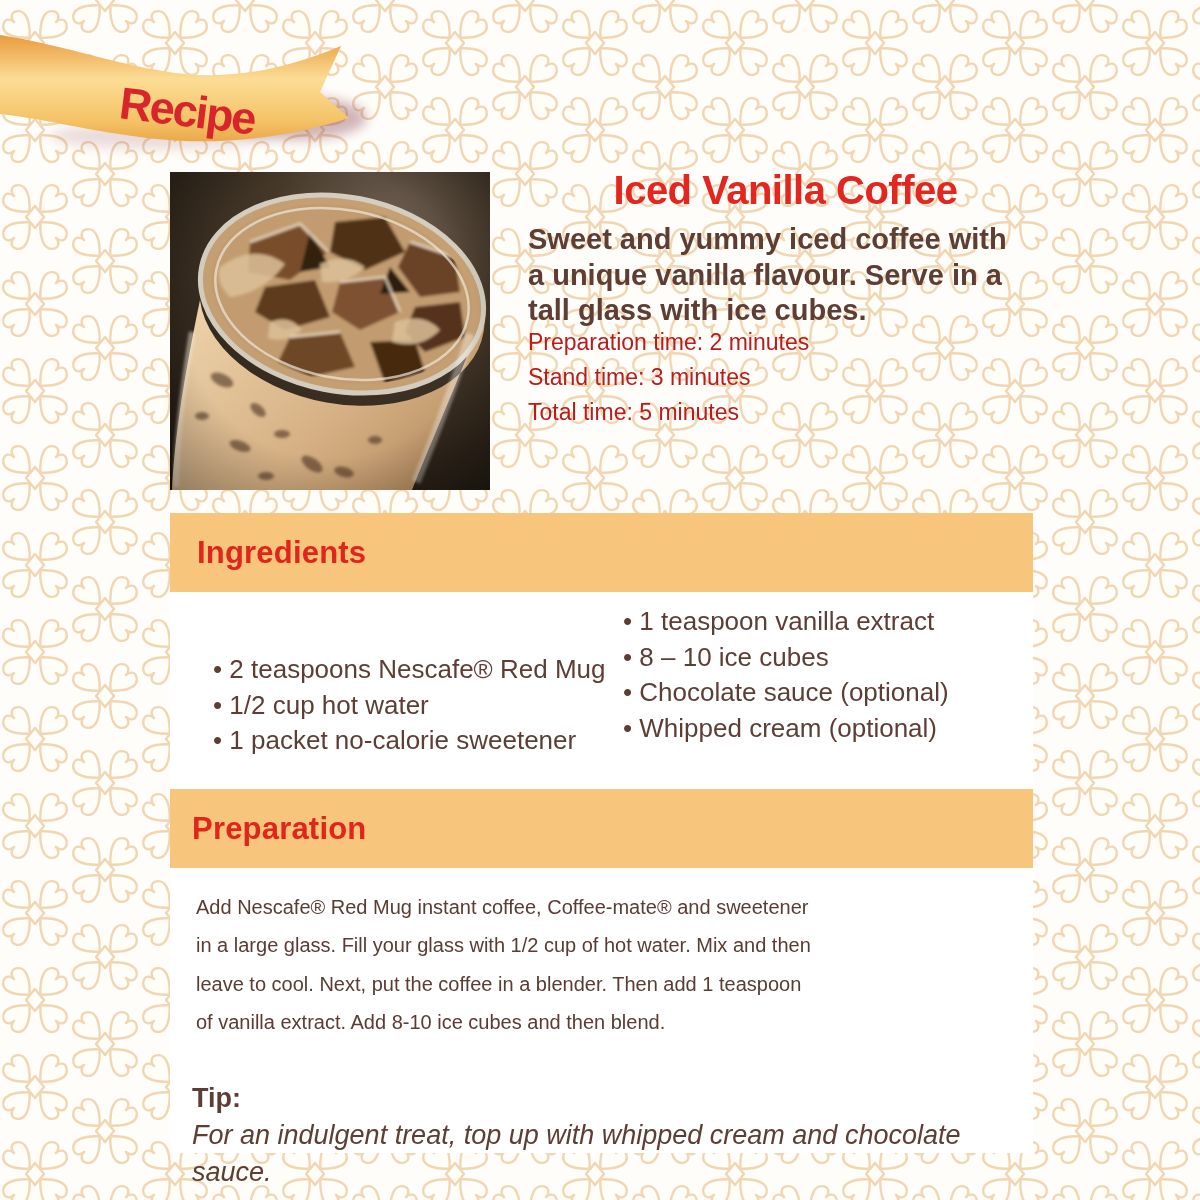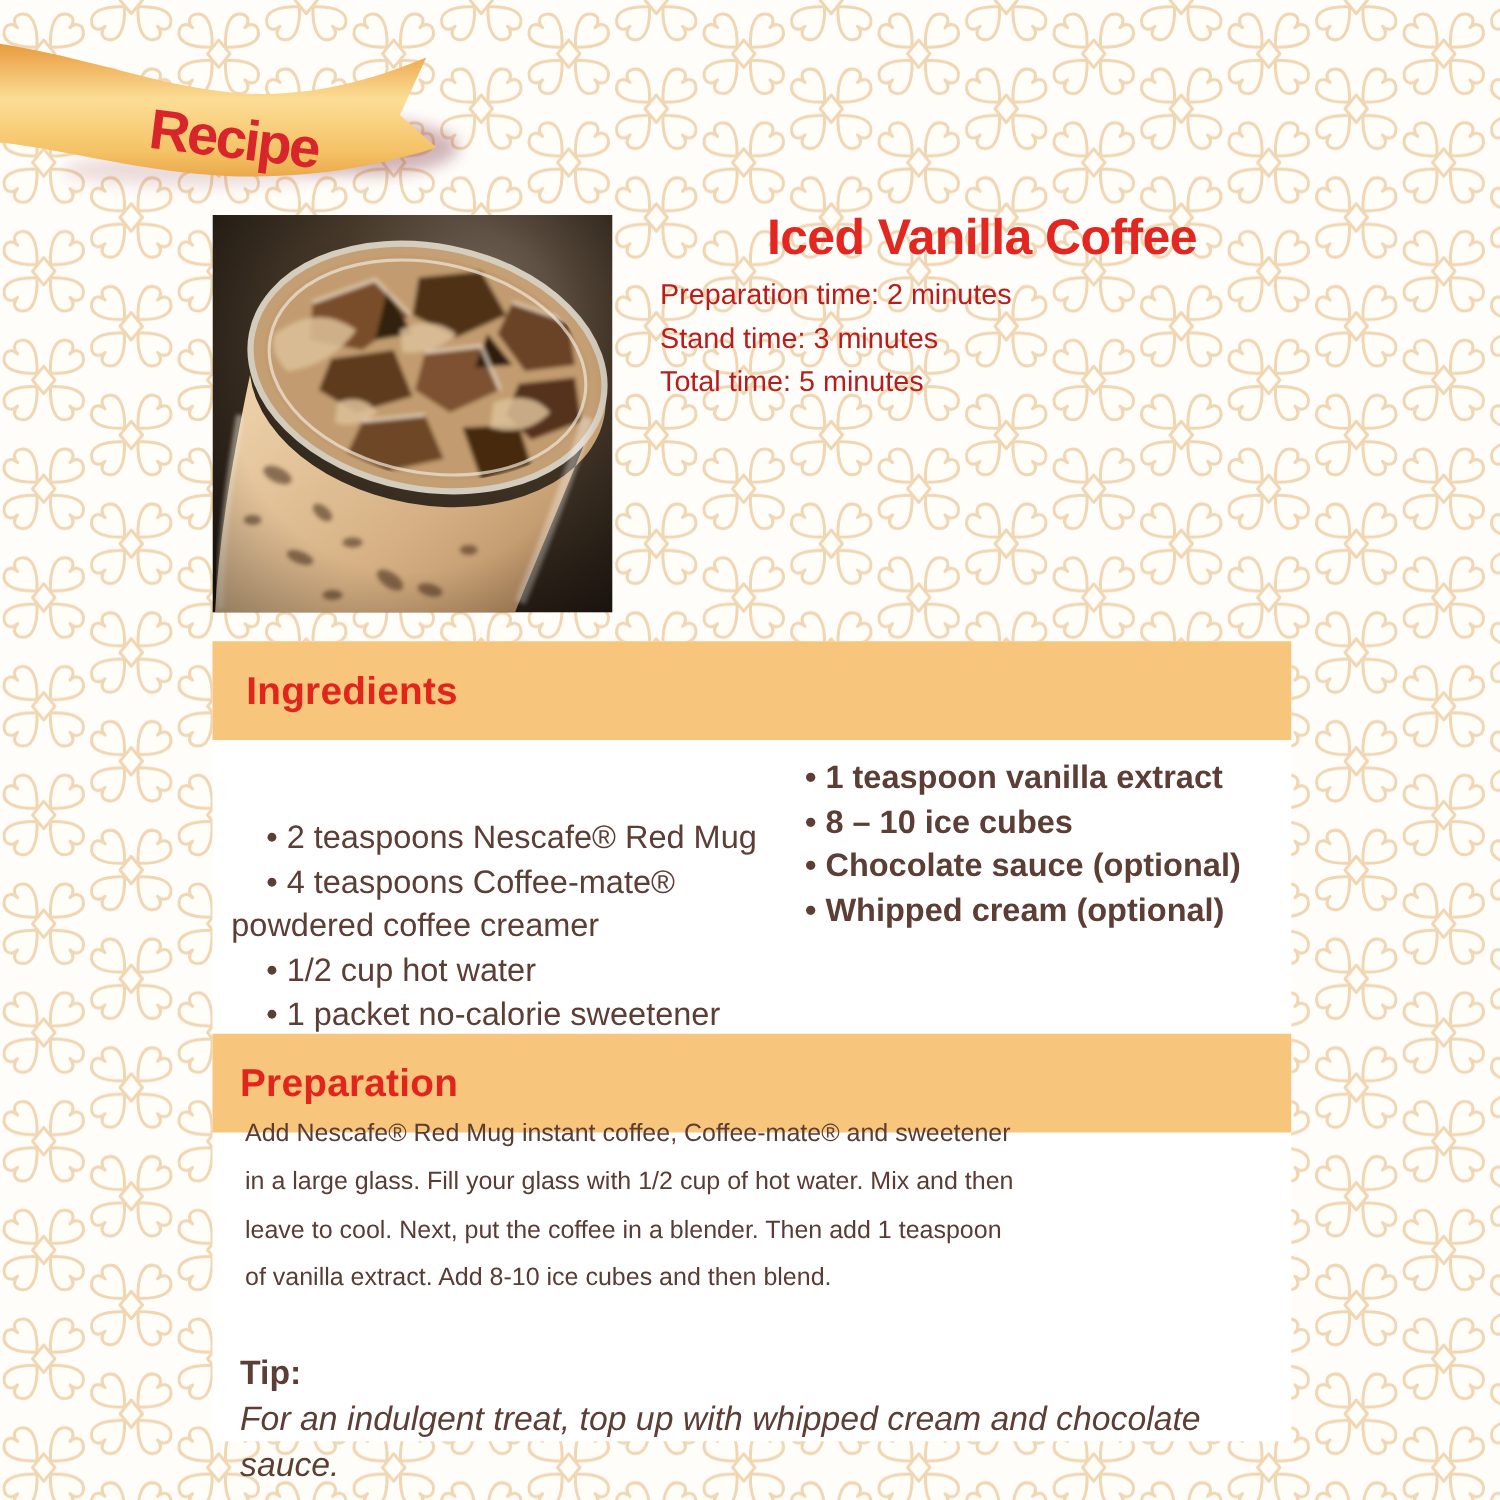--- a/index.html
+++ b/index.html
@@ -24,25 +24,25 @@
     margin:0;font-size:29px;line-height:35.5px;font-weight:bold;
     color:#5e3e34;white-space:pre-line;
   }
   .times{margin-top:-4px;}
   .time-line{font-size:23px;line-height:35px;color:#b91c1c;}
   .bar{
     position:absolute;left:170px;width:863px;height:79px;background:#f8c57d;
     display:flex;align-items:center;padding-left:22px;box-sizing:border-box;z-index:2;
   }
   .bar-ingredients{top:513px;padding-left:27px;}
-  .bar-preparation{top:827px;}
+  .bar-preparation{top:789px;}
   .bar h2{margin:0;font-size:31px;font-weight:bold;color:#e1251c;letter-spacing:0.2px;}
   .ing-col{position:absolute;top:604px;z-index:2;}
   .ing-col.left{left:185px;width:440px;margin-top:48px;}
-  .ing-col.right{left:616px;width:437px;font-weight:bold;}
+  .ing-col.right{left:595px;width:437px;}
   .ing-item{
     font-size:26px;line-height:35.5px;color:#5c3e35;
     text-indent:28px;white-space:pre-line;
   }
   .prep-body{
     position:absolute;left:192px;top:884px;width:980px;margin:4px;z-index:2;
     font-size:20px;line-height:38.3px;color:#593c33;white-space:pre-line;
   }
   .tip-row{position:absolute;left:192px;top:1080px;width:860px;display:flex;z-index:2;flex-direction:column;}
   .tip-label{flex:none;width:53px;font-size:27px;line-height:37px;font-weight:bold;color:#5c3e35;}
@@ -168,34 +168,35 @@
 
     <ellipse cx="172" cy="122" rx="128" ry="84" transform="rotate(11 172 122)" fill="none" stroke="#efe8da" stroke-width="2.5" opacity="0.7"></ellipse>
 
     <path d="M 22,160 C 12,220 6,270 6,315" stroke="#f4ead9" stroke-width="6" fill="none" opacity="0.5" filter="url(#soft)"></path>
     <path d="M 300,162 C 284,216 264,266 246,310" stroke="#ffffff" stroke-width="9" fill="none" opacity="0.35" filter="url(#soft)"></path>
     <rect width="320" height="318" fill="url(#vig)"></rect>
   </svg>
 
   <div class="title-block">
     <h1 class="recipe-title">Iced Vanilla Coffee</h1>
+    <p class="recipe-desc">Sweet and yummy iced coffee with
+a unique vanilla flavour. Serve in a
+tall glass with ice cubes.</p>
     <div class="times">
       <div class="time-line">Preparation time: 2 minutes</div>
       <div class="time-line">Stand time: 3 minutes</div>
       <div class="time-line">Total time: 5 minutes</div>
     </div>
   </div>
 
   <div class="bar bar-ingredients">
     <h2>Ingredients</h2>
   </div>
   <div class="ing-col left">
     <div class="ing-item">• 2 teaspoons Nescafe® Red Mug</div>
-    <div class="ing-item">• 4 teaspoons Coffee-mate®
-powdered coffee creamer</div>
     <div class="ing-item">• 1/2 cup hot water</div>
     <div class="ing-item">• 1 packet no-calorie sweetener</div>
   </div>
   <div class="ing-col right">
     <div class="ing-item">• 1 teaspoon vanilla extract</div>
     <div class="ing-item">• 8 – 10 ice cubes</div>
     <div class="ing-item">• Chocolate sauce (optional)</div>
     <div class="ing-item">• Whipped cream (optional)</div>
   </div>
 

